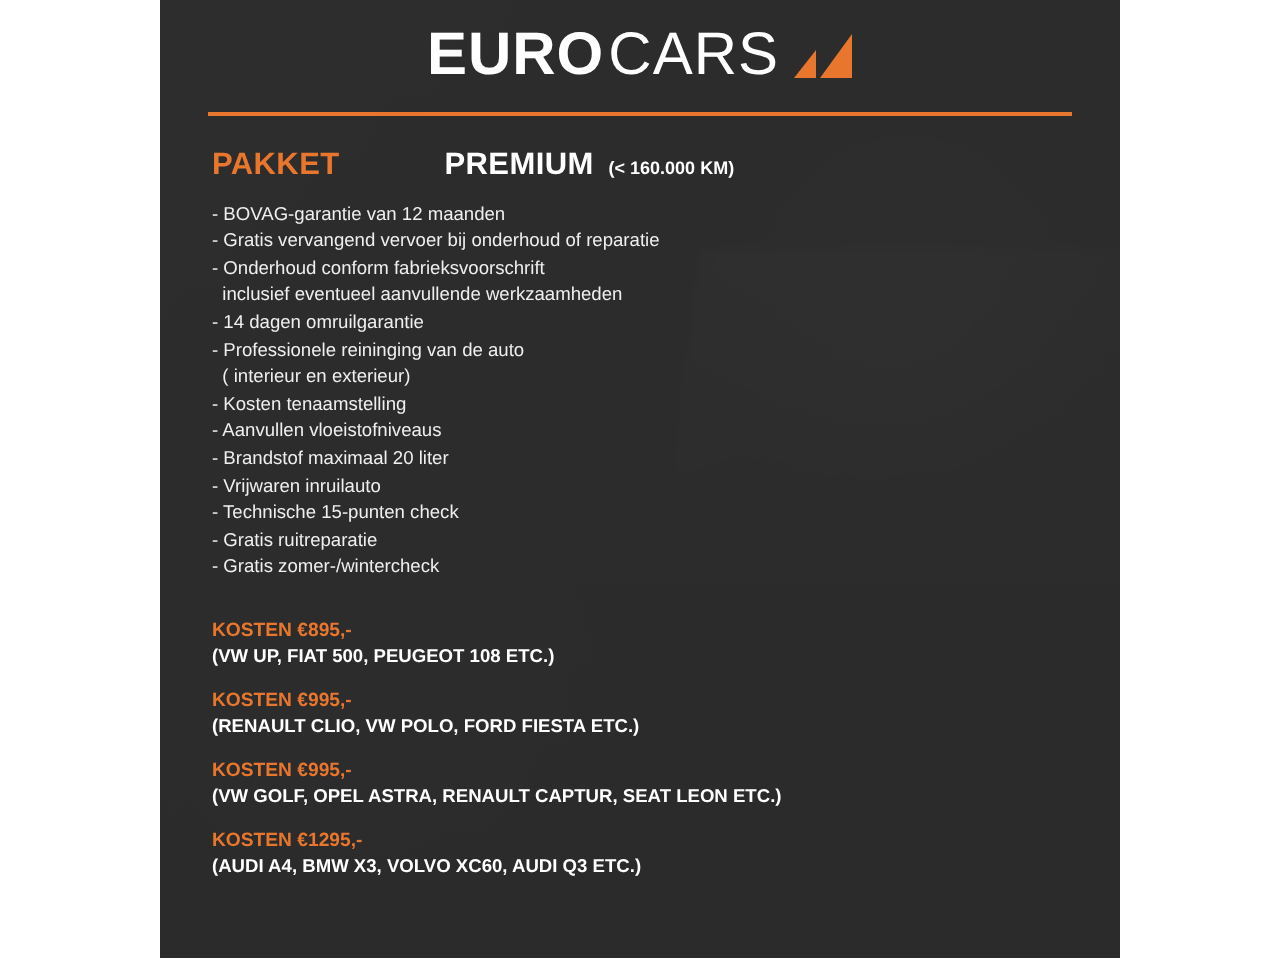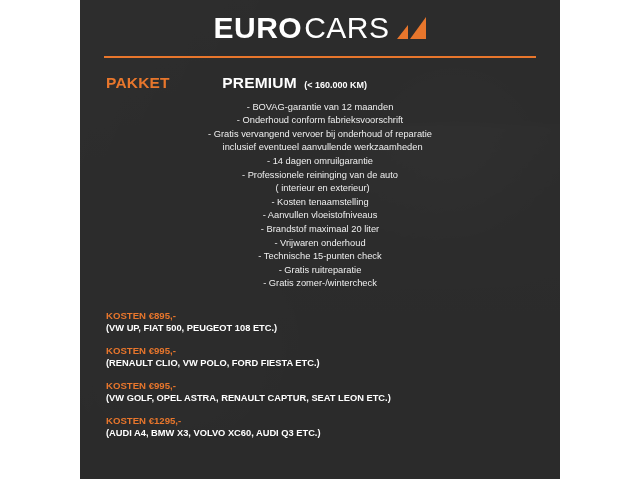--- a/index.html
+++ b/index.html
@@ -126,21 +126,20 @@
   .title-line .km {
     color: #ffffff;
     font-size: 9px;
     font-weight: bold;
     margin-left: 3px;
   }
   ul.features {
     list-style: none;
     margin: 0;
     padding: 0;
-    text-align: center;
   }
   ul.features li {
     font-size: 9.3px;
     color: #efefef;
     line-height: 13.6px;
     white-space: pre;
   }
   .prices {
     margin-top: 18px;
   }
@@ -183,30 +182,30 @@
     <div class="content">
 
       <div class="title-line">
         <span class="pakket">PAKKET</span>
         <span class="premium">PREMIUM</span>
         <span class="km">(&lt; 160.000 KM)</span>
       </div>
 
       <ul class="features">
         <li>- BOVAG-garantie van 12 maanden</li>
+        <li>- Gratis vervangend vervoer bij onderhoud of reparatie</li>
         <li>- Onderhoud conform fabrieksvoorschrift</li>
-        <li>- Gratis vervangend vervoer bij onderhoud of reparatie</li>
         <li>  inclusief eventueel aanvullende werkzaamheden</li>
         <li>- 14 dagen omruilgarantie</li>
         <li>- Professionele reininging van de auto</li>
         <li>  ( interieur en exterieur)</li>
         <li>- Kosten tenaamstelling</li>
         <li>- Aanvullen vloeistofniveaus</li>
         <li>- Brandstof maximaal 20 liter</li>
-        <li>- Vrijwaren onderhoud</li>
+        <li>- Vrijwaren inruilauto</li>
         <li>- Technische 15-punten check</li>
         <li>- Gratis ruitreparatie</li>
         <li>- Gratis zomer-/wintercheck</li>
       </ul>
 
       <div class="prices">
         <div class="price-block">
           <div class="amount">KOSTEN €895,-</div>
           <div class="models">(VW UP, FIAT 500, PEUGEOT 108 ETC.)</div>
         </div>

